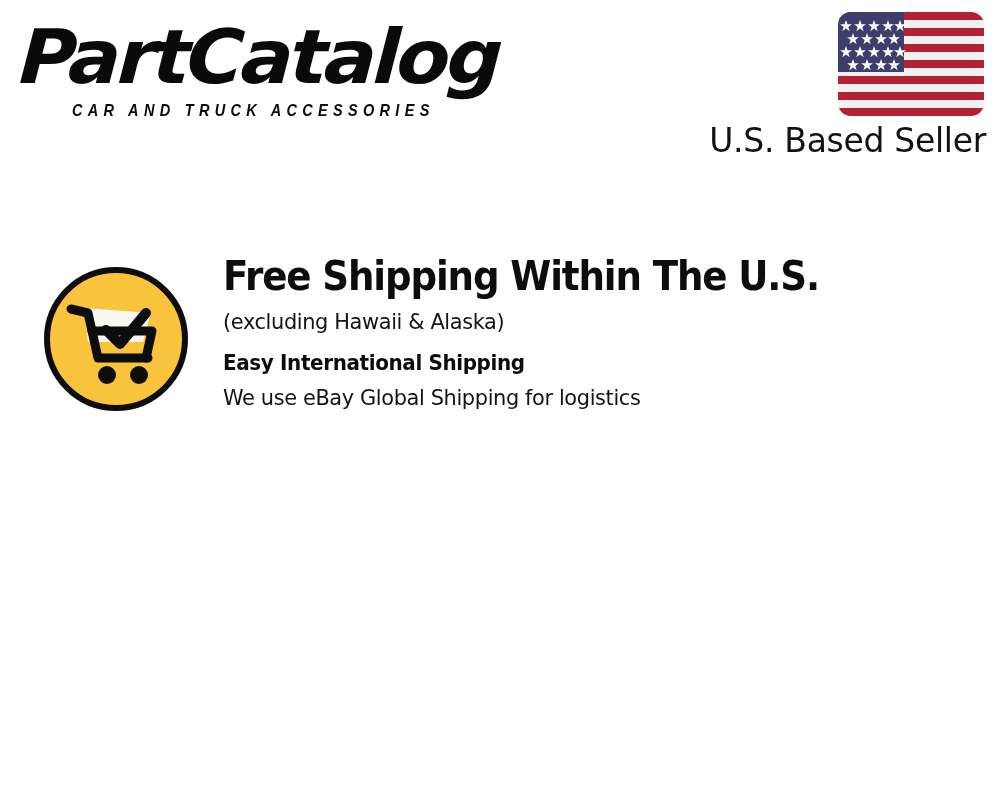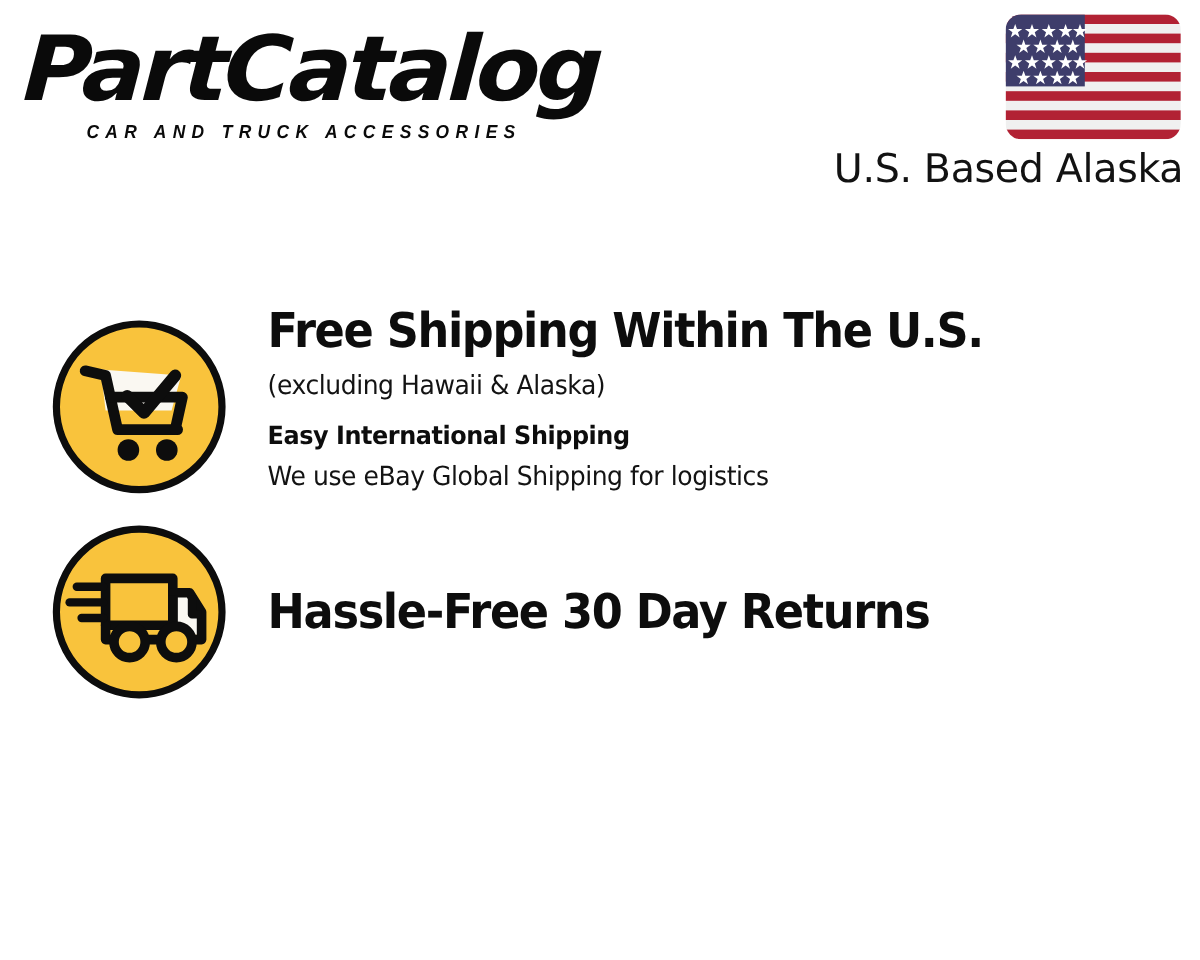--- a/index.html
+++ b/index.html
@@ -223,21 +223,21 @@
           <path d="M52 38 l1.5 4.2 4.4 0 -3.6 2.7 1.4 4.3 -3.7-2.7 -3.7 2.7 1.4-4.3 -3.6-2.7 4.4 0 z"></path>
           <path d="M64 38 l1.5 4.2 4.4 0 -3.6 2.7 1.4 4.3 -3.7-2.7 -3.7 2.7 1.4-4.3 -3.6-2.7 4.4 0 z"></path>
 
           <path d="M17 51 l1.5 4.2 4.4 0 -3.6 2.7 1.4 4.3 -3.7-2.7 -3.7 2.7 1.4-4.3 -3.6-2.7 4.4 0 z"></path>
           <path d="M31 51 l1.5 4.2 4.4 0 -3.6 2.7 1.4 4.3 -3.7-2.7 -3.7 2.7 1.4-4.3 -3.6-2.7 4.4 0 z"></path>
           <path d="M45 51 l1.5 4.2 4.4 0 -3.6 2.7 1.4 4.3 -3.7-2.7 -3.7 2.7 1.4-4.3 -3.6-2.7 4.4 0 z"></path>
           <path d="M58 51 l1.5 4.2 4.4 0 -3.6 2.7 1.4 4.3 -3.7-2.7 -3.7 2.7 1.4-4.3 -3.6-2.7 4.4 0 z"></path>
         </g>
       </g>
     </svg>
-    <div id="seller-label">U.S. Based Alaska</div>
+    <div id="seller-label">U.S. Based Seller</div>
   </div>
 
   <div id="benefits">
 
     <div class="benefit-row" id="benefit-row-0">
       <svg class="benefit-icon" viewBox="0 0 148 148" xmlns="http://www.w3.org/2000/svg">
         <circle cx="74" cy="74" r="69" fill="#F9C33C" stroke="#0D0D0D" stroke-width="6"></circle>
         <path d="M46 77 L101 77 L109 48 L42 43 Z" fill="#FAF8F2"></path>
         <path d="M29 44 L46 48 L56 93 L106 93" fill="none" stroke="#0D0D0D" stroke-width="9" stroke-linecap="round" stroke-linejoin="round"></path>
         <path d="M50 66 L110 66 L104 93" fill="none" stroke="#0D0D0D" stroke-width="9" stroke-linecap="round" stroke-linejoin="round"></path>
@@ -246,34 +246,16 @@
         <circle cx="97" cy="110" r="9" fill="#0D0D0D"></circle>
       </svg>
       <div class="benefit-text">
         <div class="benefit-heading" id="benefit-0-heading">Free Shipping Within The U.S.</div>
         <div class="benefit-sub" id="benefit-0-note">(excluding Hawaii &amp; Alaska)</div>
         <div class="benefit-sub-strong" id="benefit-0-intl">Easy International Shipping</div>
         <div class="benefit-sub" id="benefit-0-intlsub">We use eBay Global Shipping for logistics</div>
       </div>
     </div>
 
-    <div class="benefit-row" id="benefit-row-1">
-      <svg class="benefit-icon" viewBox="0 0 148 148" xmlns="http://www.w3.org/2000/svg">
-        <circle cx="74" cy="74" r="69" fill="#F9C33C" stroke="#0D0D0D" stroke-width="6"></circle>
-        <path d="M101 58 L114 58 L124 73 L124 93 L101 93 Z" fill="#FAF8F2"></path>
-        <rect x="46" y="46" width="56" height="39" fill="none" stroke="#0D0D0D" stroke-width="8" stroke-linejoin="round"></rect>
-        <path d="M102 58 L116 58 L126 74 L126 97 L46 97 L46 85" fill="none" stroke="#0D0D0D" stroke-width="8" stroke-linecap="round" stroke-linejoin="round"></path>
-        <path d="M102 60 L102 97" fill="none" stroke="#0D0D0D" stroke-width="8"></path>
-        <path d="M118 60 L118 76 L126 76" fill="none" stroke="#0D0D0D" stroke-width="7" stroke-linejoin="round"></path>
-        <circle cx="66" cy="99" r="13" fill="#F9C33C" stroke="#0D0D0D" stroke-width="8"></circle>
-        <circle cx="105" cy="99" r="13" fill="#F9C33C" stroke="#0D0D0D" stroke-width="8"></circle>
-        <path d="M22 53 L44 53" stroke="#0D0D0D" stroke-width="7" stroke-linecap="round"></path>
-        <path d="M16 66 L44 66" stroke="#0D0D0D" stroke-width="7" stroke-linecap="round"></path>
-        <path d="M26 79 L44 79" stroke="#0D0D0D" stroke-width="7" stroke-linecap="round"></path>
-      </svg>
-      <div class="benefit-text">
-        <div class="benefit-heading benefit-heading-centered">Hassle-Free 30 Day Returns</div>
-      </div>
-    </div>
 
 
   </div>
 </div>
 
 </body></html>

